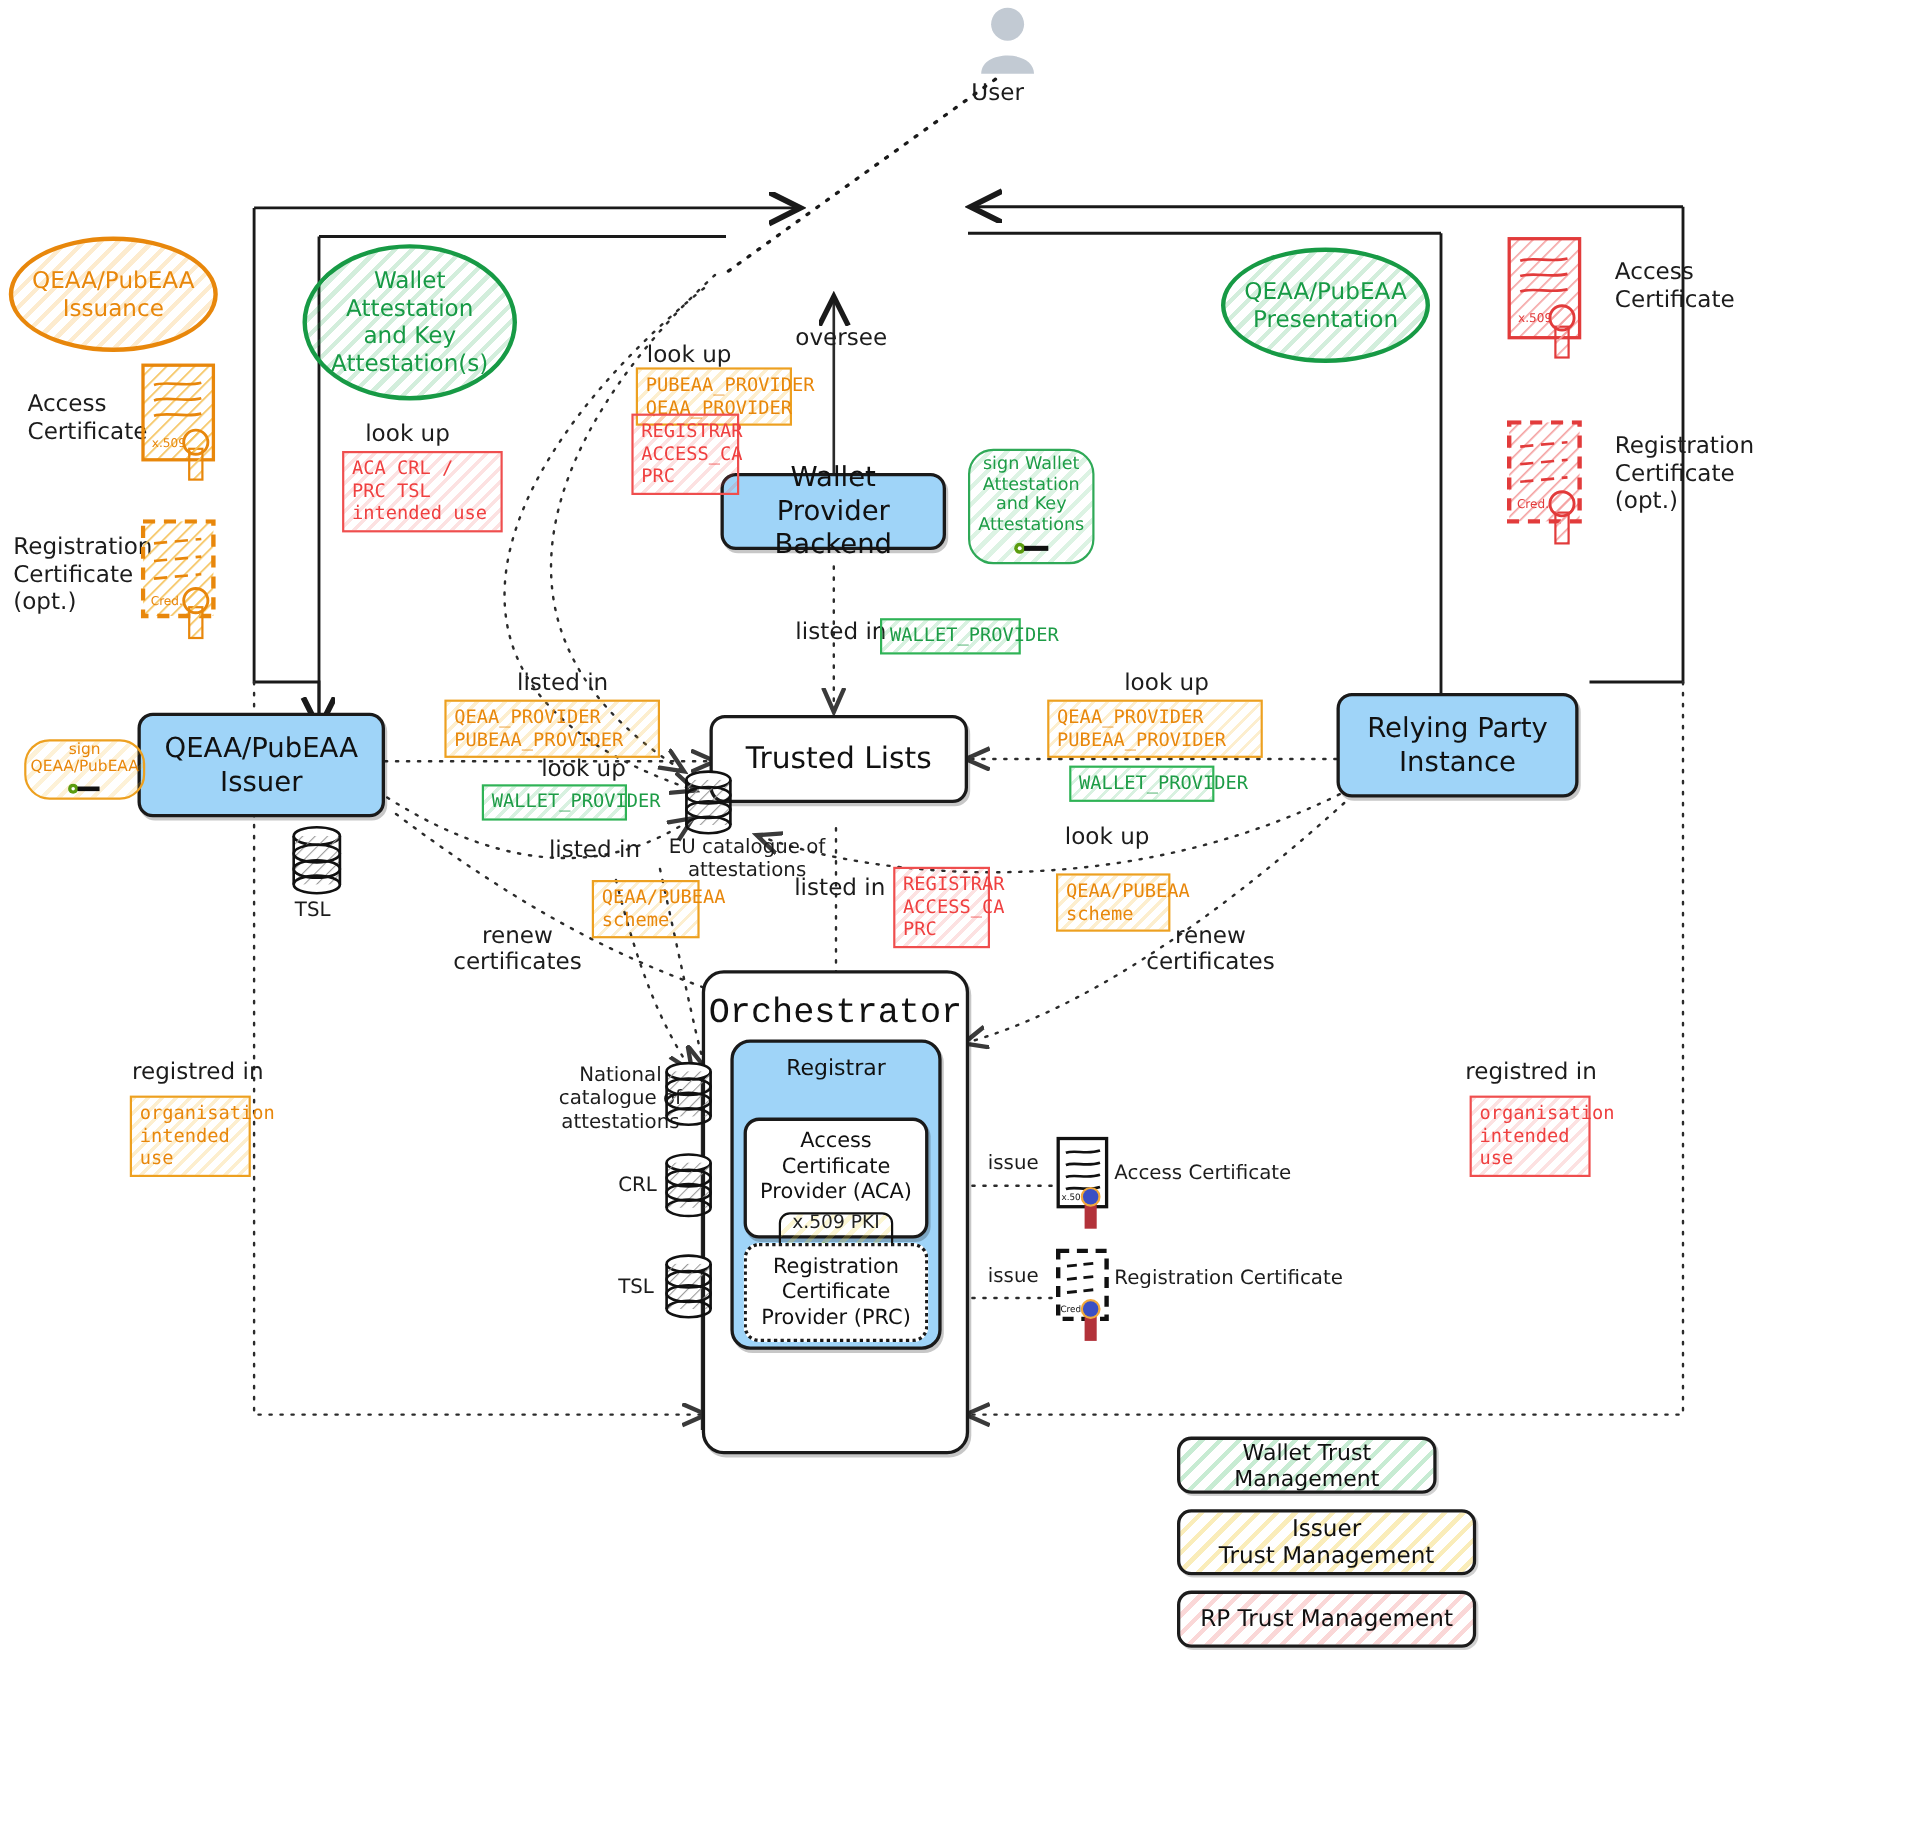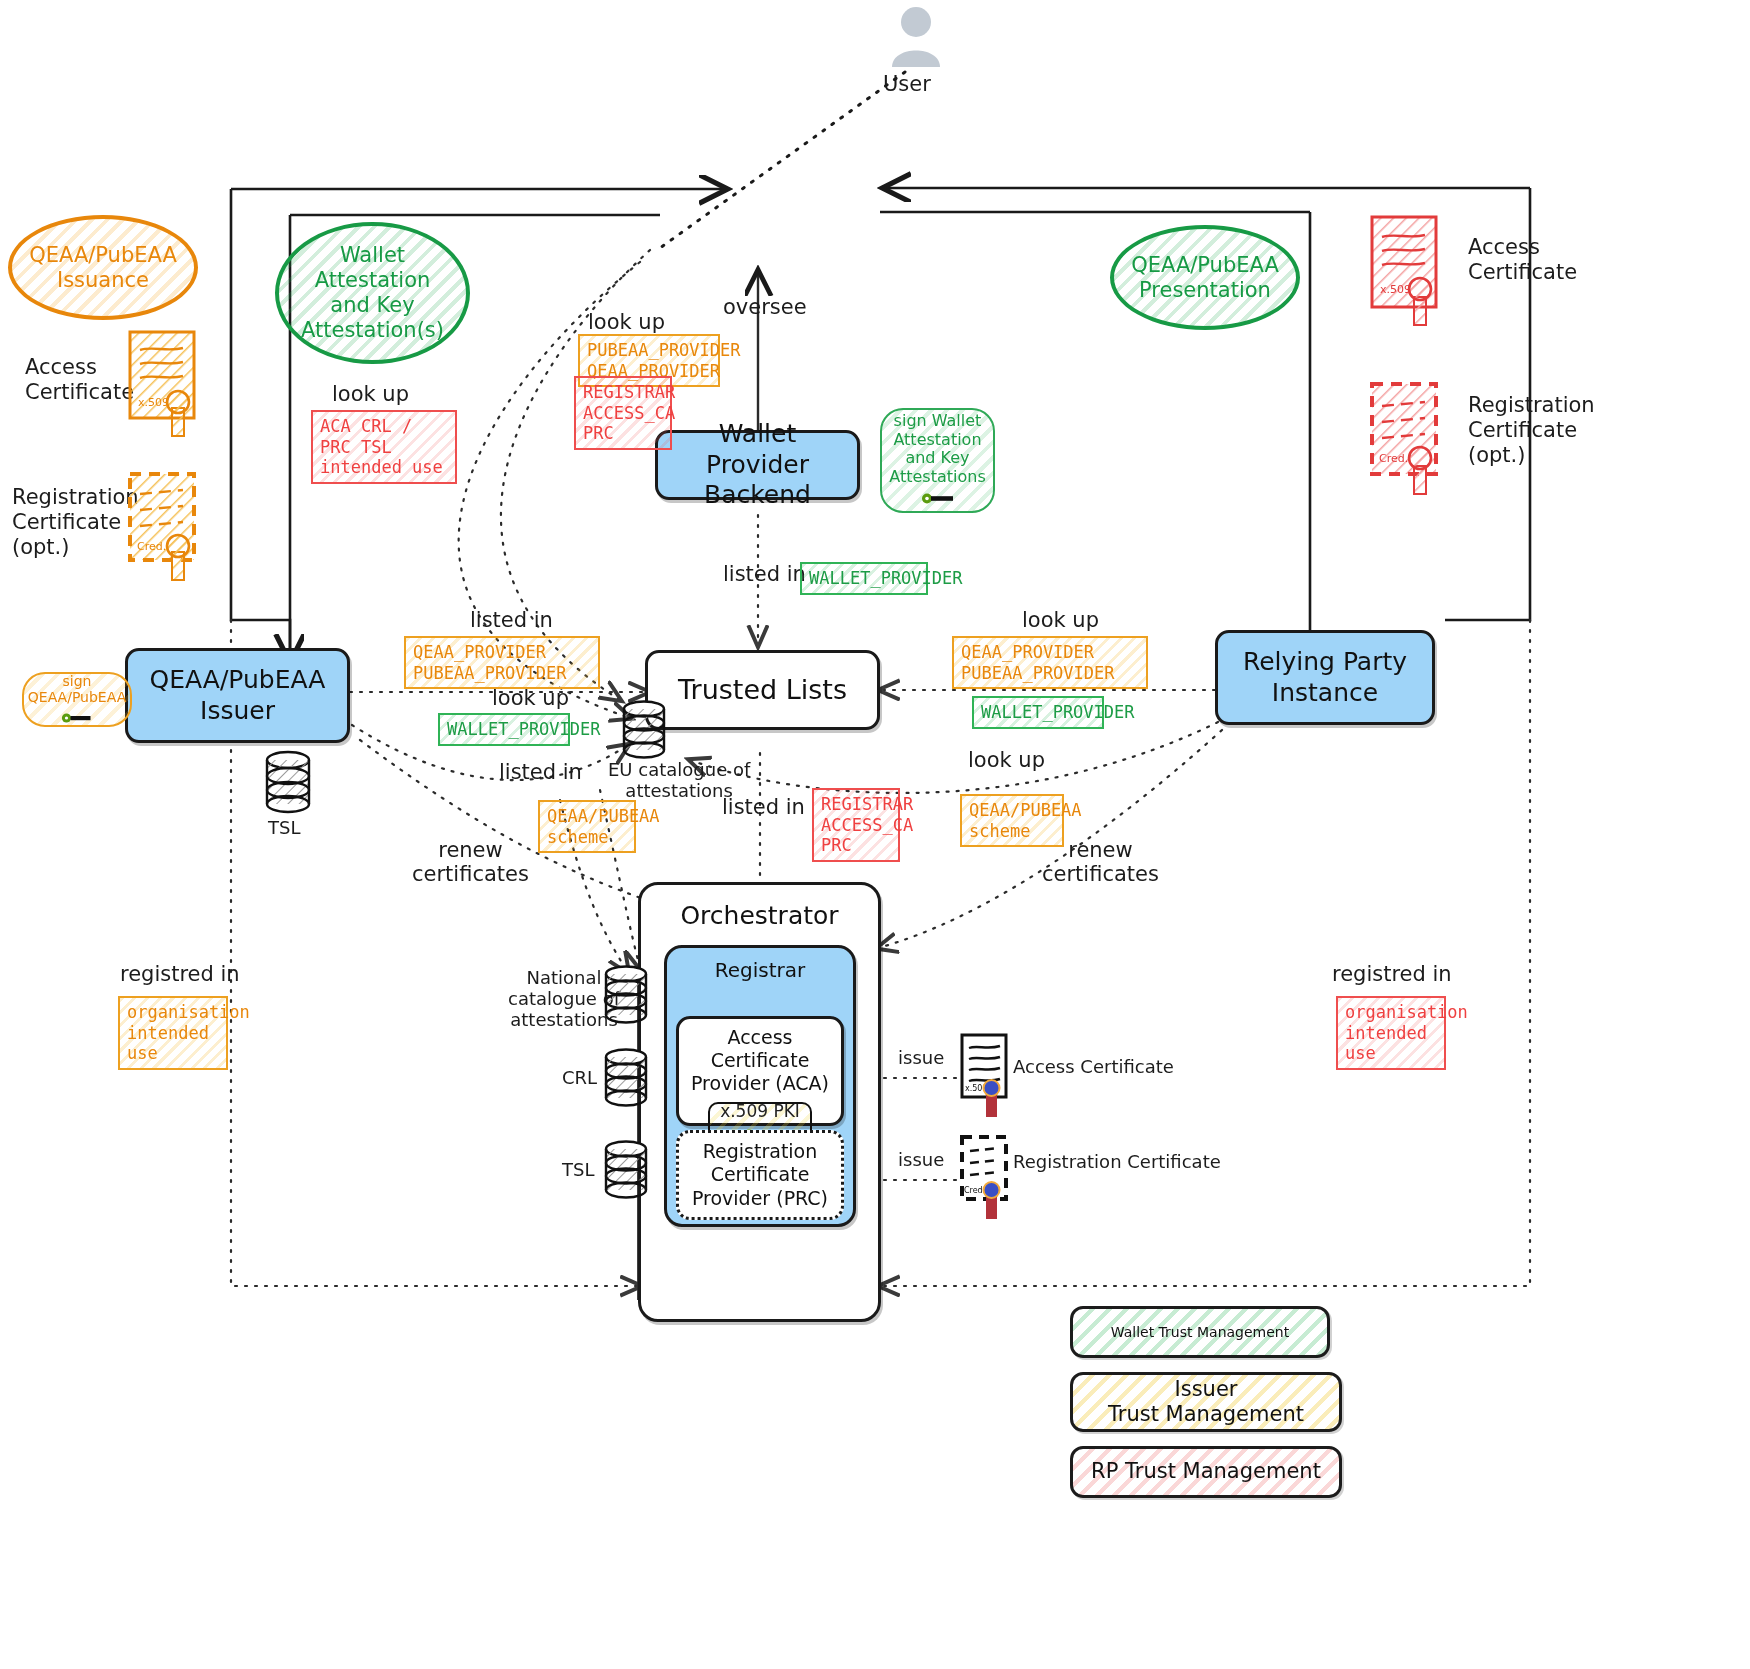--- a/index.html
+++ b/index.html
@@ -154,21 +154,21 @@
     <span class="lbl hand">QEAA/PubEAA
 Issuer</span>
   </div>
 
   <div class="node" style="left:1215px;top:630px;width:220px;height:95px;font-size:25px;">
     <span class="lbl hand">Relying Party
 Instance</span>
   </div>
 
   <div class="node white" style="left:638px;top:882px;width:243px;height:440px;border-radius:20px;align-items:flex-start;justify-content:center;padding-top:0;">
-    <span class="lbl hand" style="font-size:25px;margin-top:14px;">Orchestrator</span>
+    <span class="lbl hand" style="font-size:32px;margin-top:14px;font-family:Liberation Mono, monospace;">Orchestrator</span>
   </div>
 
   <div class="node" style="left:664px;top:945px;width:192px;height:282px;border-radius:18px;align-items:flex-start;justify-content:center;">
     <span class="lbl hand" style="font-size:20px;margin-top:8px;">Registrar</span>
   </div>
 
   <div class="node white" style="left:676px;top:1016px;width:168px;height:110px;border-radius:14px;flex-direction:column;justify-content:flex-start;">
     <span class="lbl hand" style="font-size:19px;margin-top:5px;">Access Certificate
 Provider (ACA)</span>
     <div class="note yellowkey" style="position:relative;left:0;top:0;width:104px;height:44px;margin-top:4px;border-width:2px;">
@@ -450,21 +450,21 @@
     <svg width="52" height="62" viewBox="0 0 52 62">
       <ellipse cx="26" cy="9" rx="20" ry="7.5" fill="#fff" stroke="#111" stroke-width="2.4"></ellipse>
       <rect x="6" y="9" width="40" height="41" fill="url(#hg)" stroke="none"></rect>
       <path d="M6,9 L6,50 M46,9 L46,50" stroke="#111" stroke-width="2.4" fill="none"></path>
       <ellipse cx="26" cy="23" rx="20" ry="7.5" fill="none" stroke="#111" stroke-width="2.4"></ellipse>
       <ellipse cx="26" cy="36" rx="20" ry="7.5" fill="none" stroke="#111" stroke-width="2.4"></ellipse>
       <ellipse cx="26" cy="50" rx="20" ry="7.5" fill="none" stroke="#111" stroke-width="2.4"></ellipse>
     </svg>
   </div>
 
-  <div class="legend-item g hand" style="left:1070px;top:1306px;width:260px;height:52px;font-size:14px;">
+  <div class="legend-item g hand" style="left:1070px;top:1306px;width:236px;height:52px;font-size:20px;">
     <span>Wallet Trust Management</span>
   </div>
   <div class="legend-item y hand" style="left:1070px;top:1372px;width:272px;height:60px;font-size:21px;">
     <span>Issuer
 Trust Management</span>
   </div>
   <div class="legend-item r hand" style="left:1070px;top:1446px;width:272px;height:52px;font-size:21px;">
     <span>RP Trust Management</span>
   </div>
 

